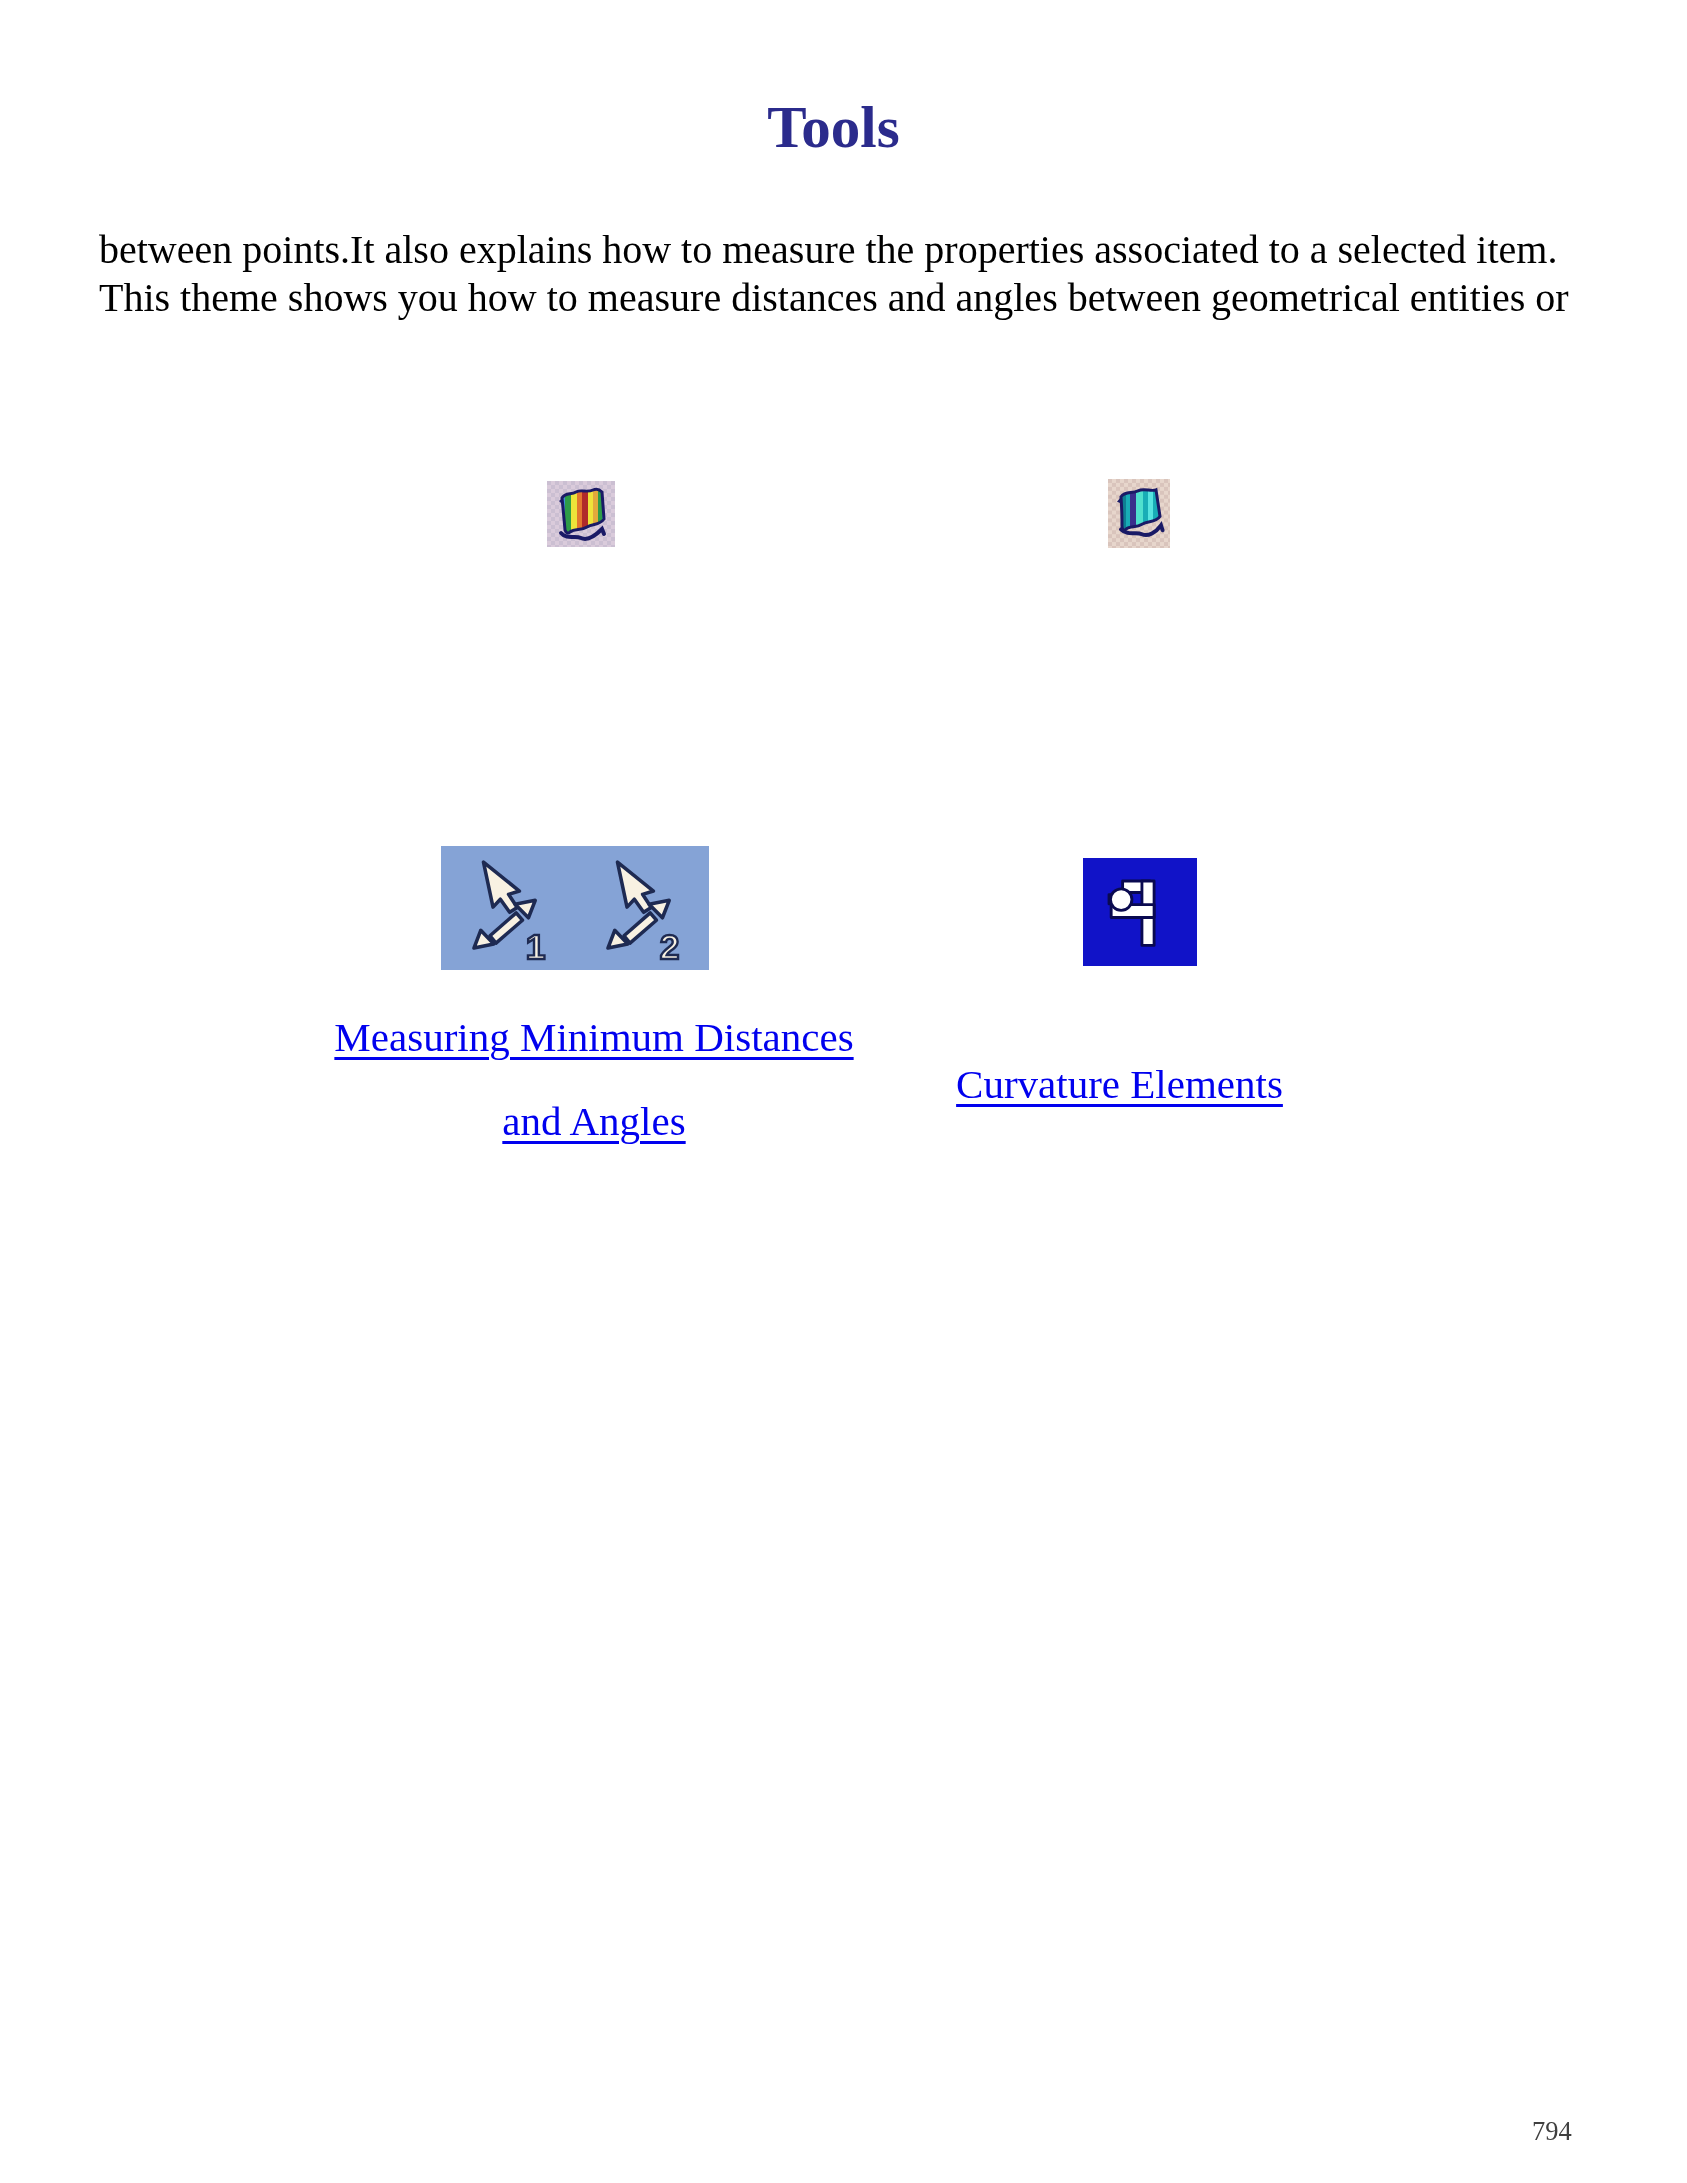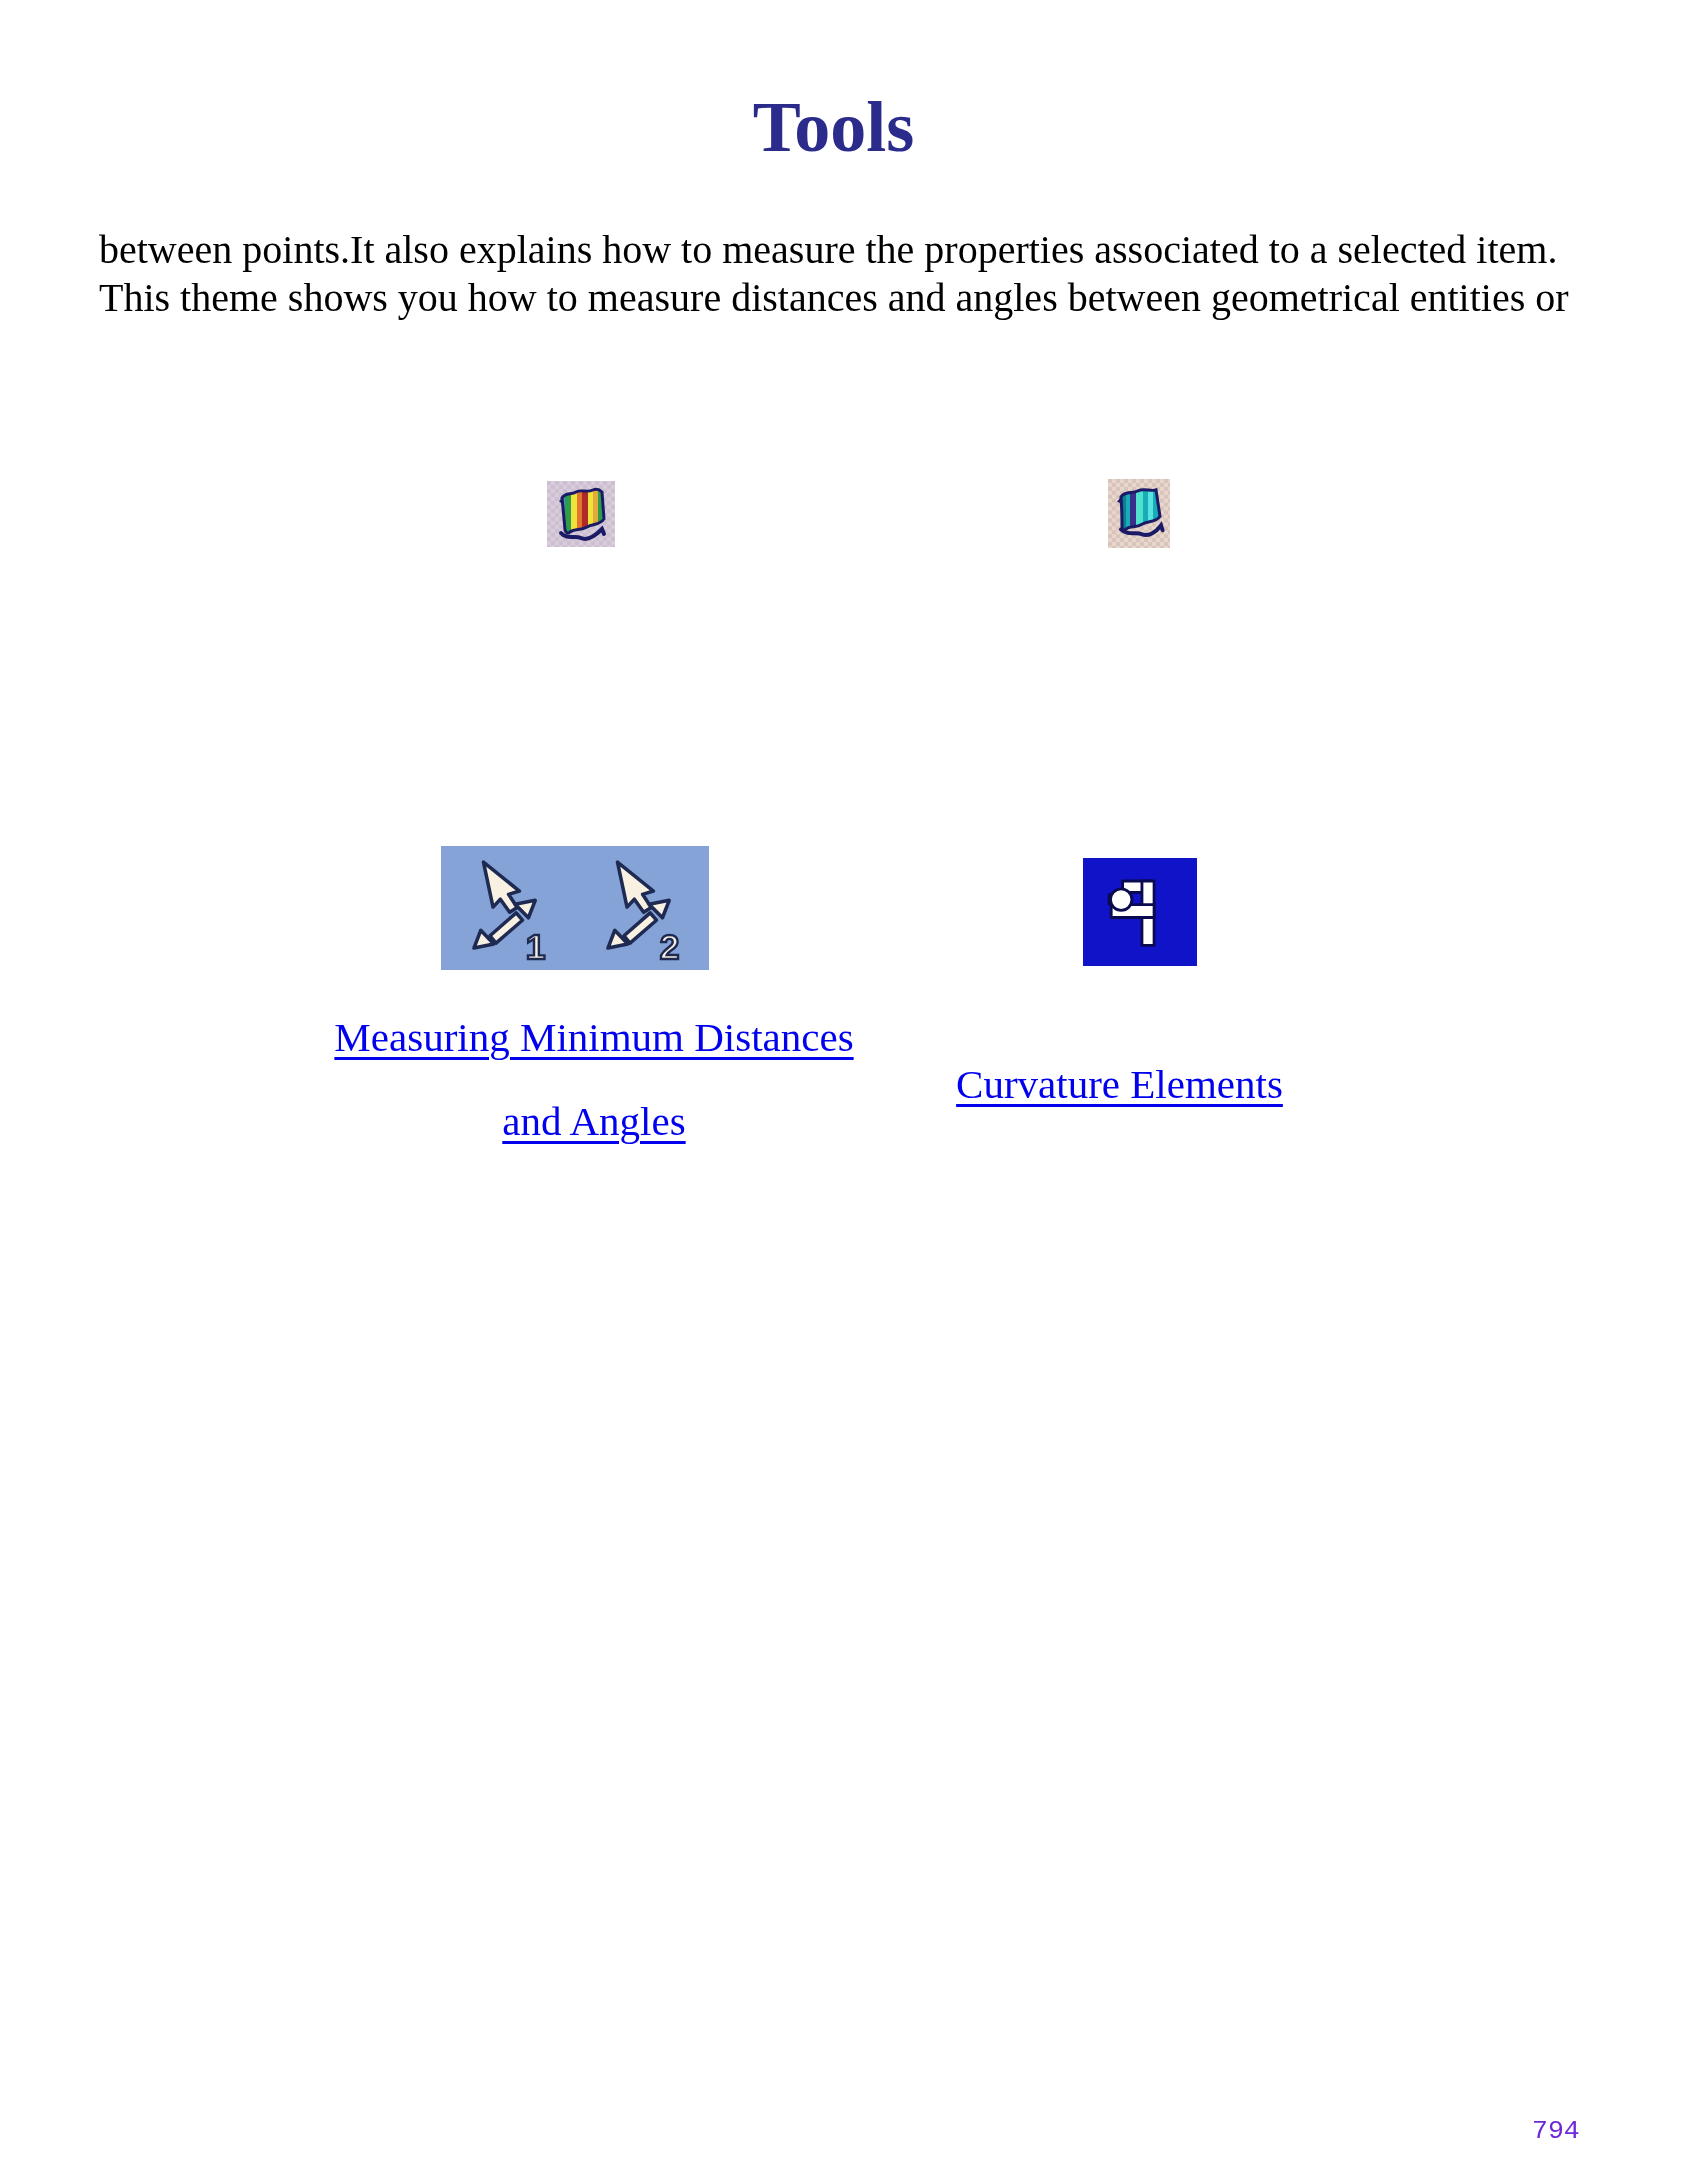--- a/index.html
+++ b/index.html
@@ -1,20 +1,20 @@
 <!DOCTYPE html>
 <html style="--title: #2B2B8C; --link: #0101EE; --body-text: #000000; --measure-panel: #85A3D6; --elements-panel: #1113C8; --icon-outline: #1A1A66;font-size:10.6px"><head>
 <meta charset="utf-8">
 <style>
   html,body{margin:0;padding:0;background:#ffffff;}
   .page{position:relative;width:1687px;height:2183px;background:#ffffff;overflow:hidden;
         font-family:"Liberation Serif", serif;color:#000;}
 
   .title{position:absolute;top:85px;left:0;width:1667px;margin:0;text-align:center;
-         font-size:72px;line-height:85px;font-weight:bold;color:var(--title,#2B2B8C);
+         font-size:59px;line-height:85px;font-weight:bold;color:var(--title,#2B2B8C);
          font-family:"Liberation Serif", serif;}
 
   .intro{position:absolute;left:99px;top:226px;width:1482px;margin:0;
          font-size:40px;line-height:48px;color:var(--body-text,#000);}
   .intro .line{display:block;white-space:nowrap;}
 
   .icon-box{position:absolute;}
   .icon-box svg{display:block;width:100%;height:100%;}
 
   
@@ -29,22 +29,22 @@
   .panel.elements{left:1083px;top:858px;width:114px;height:108px;background:var(--elements-panel,#1113C8);justify-content:center;}
 
   a.lnk{color:var(--link,#0101EE);font-family:"Liberation Serif", serif;
         text-decoration:underline;text-decoration-thickness:2.6px;text-underline-offset:6px;}
   .two-line{position:absolute;left:263px;top:1016px;width:662px;text-align:center;font-size:41px;}
   .two-line .l1{display:block;line-height:42px;}
   .two-line .l2{display:block;line-height:42px;margin-top:42px;}
   .elements-link{position:absolute;left:855px;top:1063px;width:529px;text-align:center;
                  font-size:41px;line-height:42px;}
 
-  .pagenum{position:absolute;left:1532px;top:2117px;font-family:Liberation Mono, monospace;
-           font-size:26.5px;line-height:29px;color:#6d28d9;}
+  .pagenum{position:absolute;left:1532px;top:2117px;font-family:Liberation Serif, serif;
+           font-size:26.5px;line-height:29px;color:#404040;}
 </style>
 </head>
 <body>
 
 <div class="page">
 
   <h1 class="title">Tools</h1>
 
   <p class="intro">
     <span class="line">between points.It also explains how to measure the properties associated to a selected item.</span>

